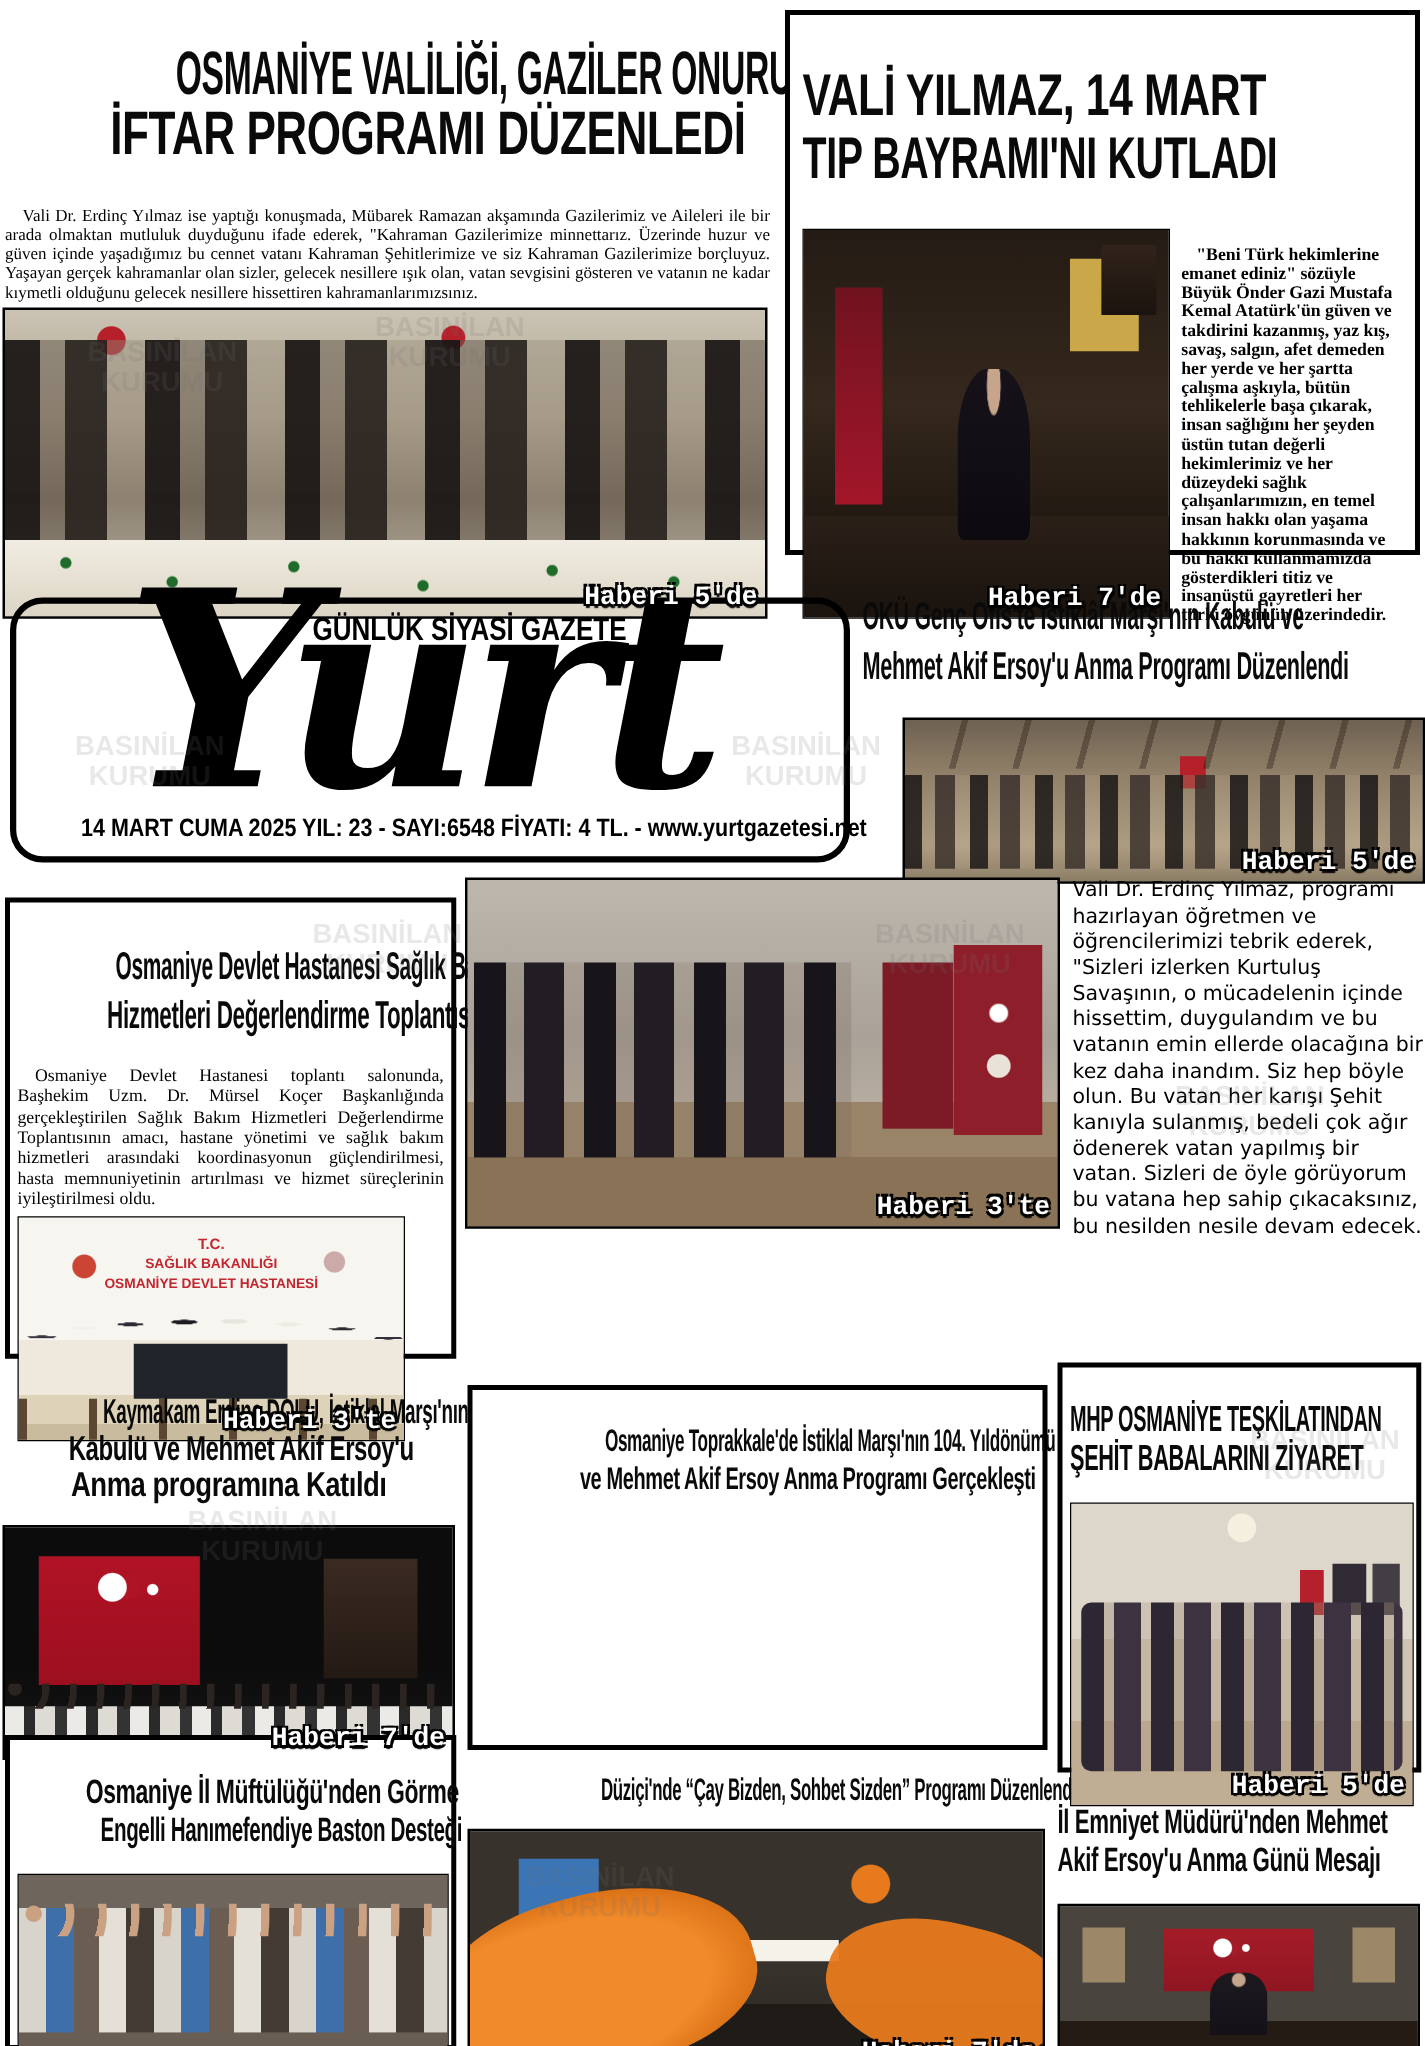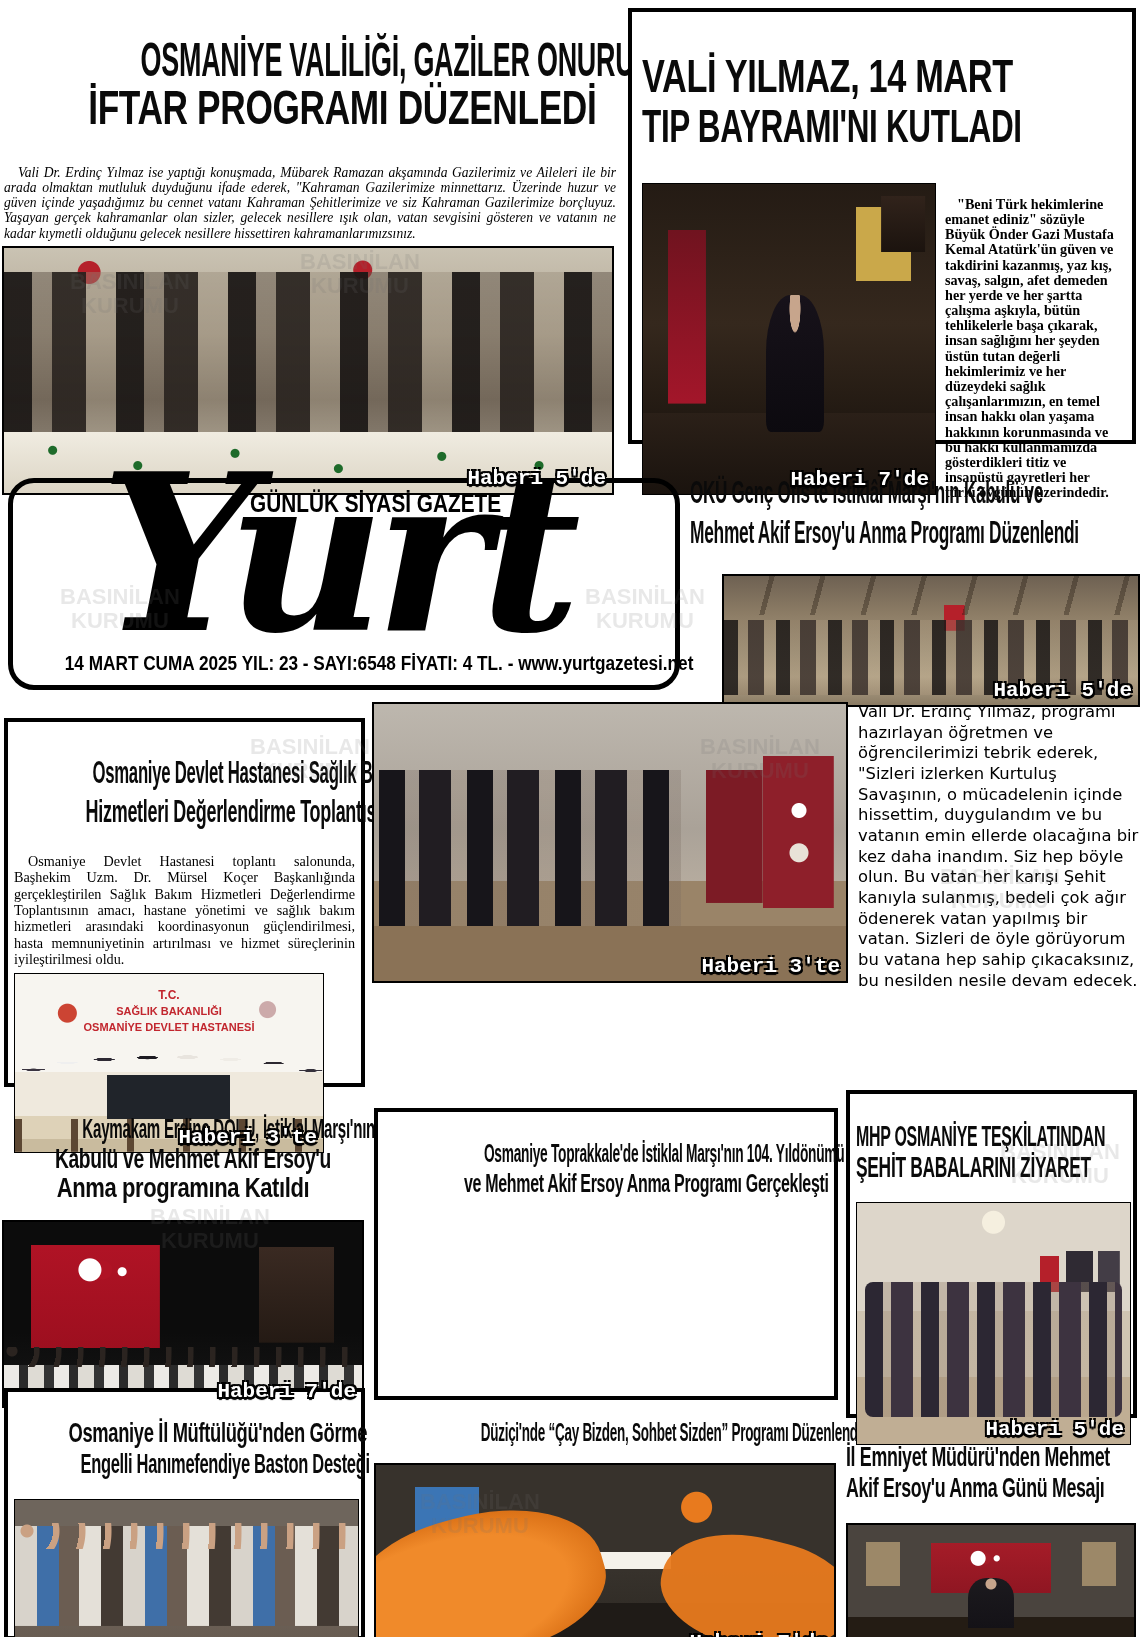--- a/index.html
+++ b/index.html
@@ -27,21 +27,21 @@
        font-family:Liberation Mono, monospace;font-weight:bold;font-size:21px;white-space:nowrap;
        text-shadow:-2px -2px 0 #000,2px -2px 0 #000,-2px 2px 0 #000,2px 2px 0 #000,0 3px 1px #000;}
   .box{position:absolute;border:4px solid #000;box-sizing:border-box;background:#fff;}
 
   .wm{position:absolute;z-index:4;color:rgba(110,110,110,.16);font-weight:bold;
       font-size:22px;line-height:1.1;white-space:pre-line;text-align:center;pointer-events:none;}
 
   
   #art-iftar{left:2px;top:2px;width:616px;}
   #art-iftar .hl{font-size:49px;line-height:.99;text-align:center;}
-  #art-iftar .body-serif{font-size:13.6px;line-height:1.12;margin-top:24px;padding:0 2px;font-style:italic;}
+  #art-iftar .body-serif{font-size:13.6px;line-height:1.12;margin-top:24px;padding:0 2px;}
   .photo-iftar{margin-top:5px;width:612px;height:249px;
     background:
       radial-gradient(circle at 14% 10%,#b5202a 0 11px,rgba(0,0,0,0) 12px),
       radial-gradient(circle at 59% 9%,#b5202a 0 9px,rgba(0,0,0,0) 10px),
       linear-gradient(180deg,#cac3b3 0,#b2a794 35%,#877c6c 62%,#d9d4c6 100%);}
   .photo-iftar::before{left:0;right:0;top:10%;height:66%;filter:blur(.5px);
     background:repeating-linear-gradient(90deg,rgba(28,24,22,.95) 0 28px,rgba(96,84,72,.5) 28px 48px,
       rgba(40,34,30,.92) 48px 82px,rgba(150,138,120,.42) 82px 112px);}
   .photo-iftar::after{left:0;right:0;bottom:0;height:25%;
     background:

